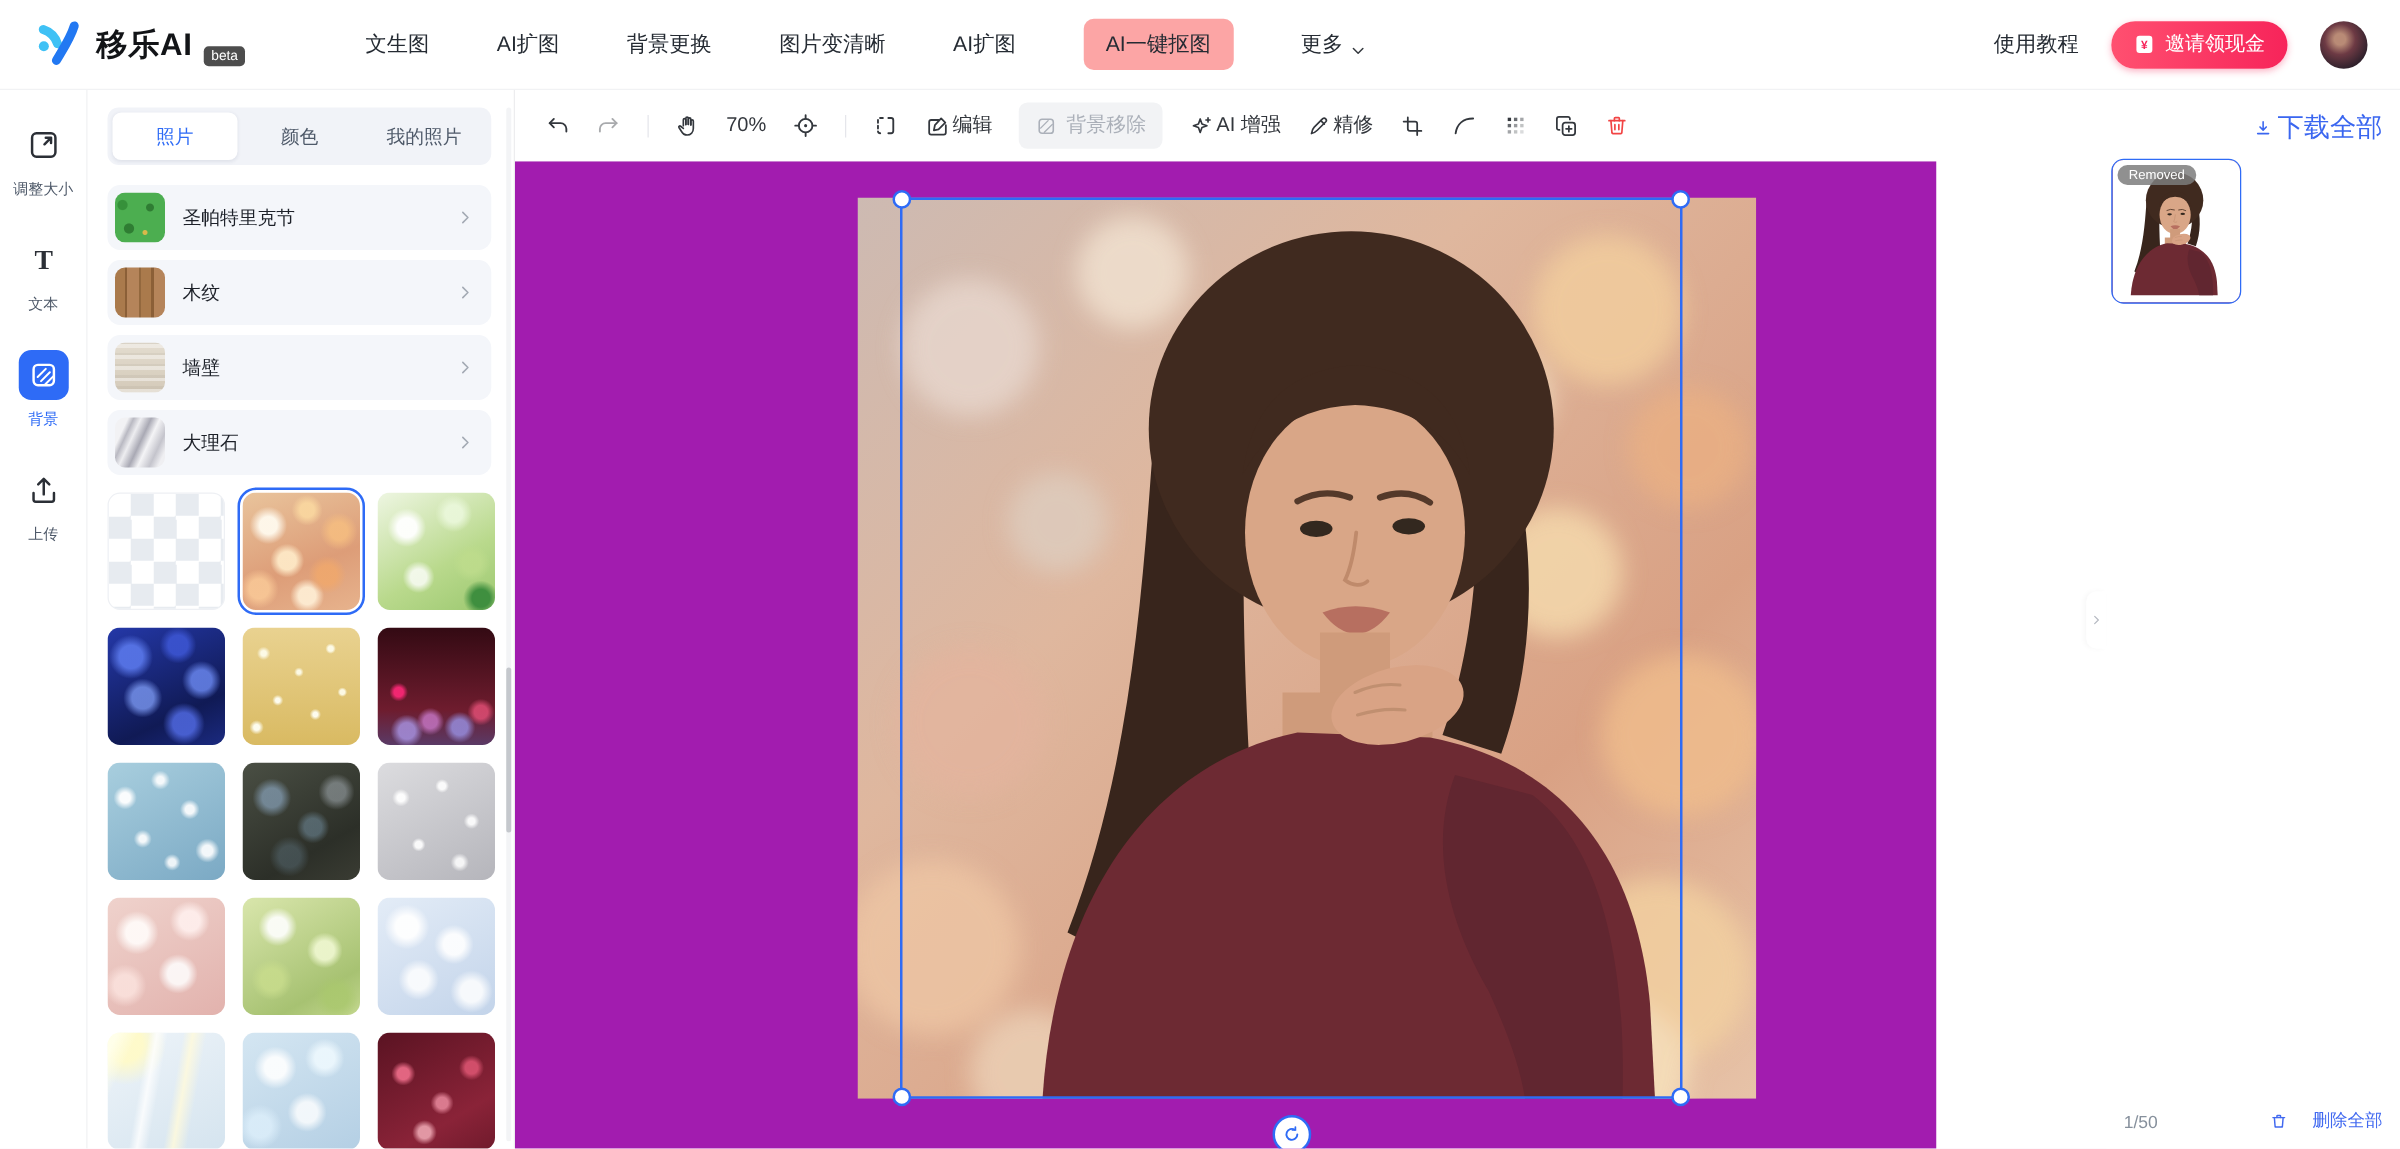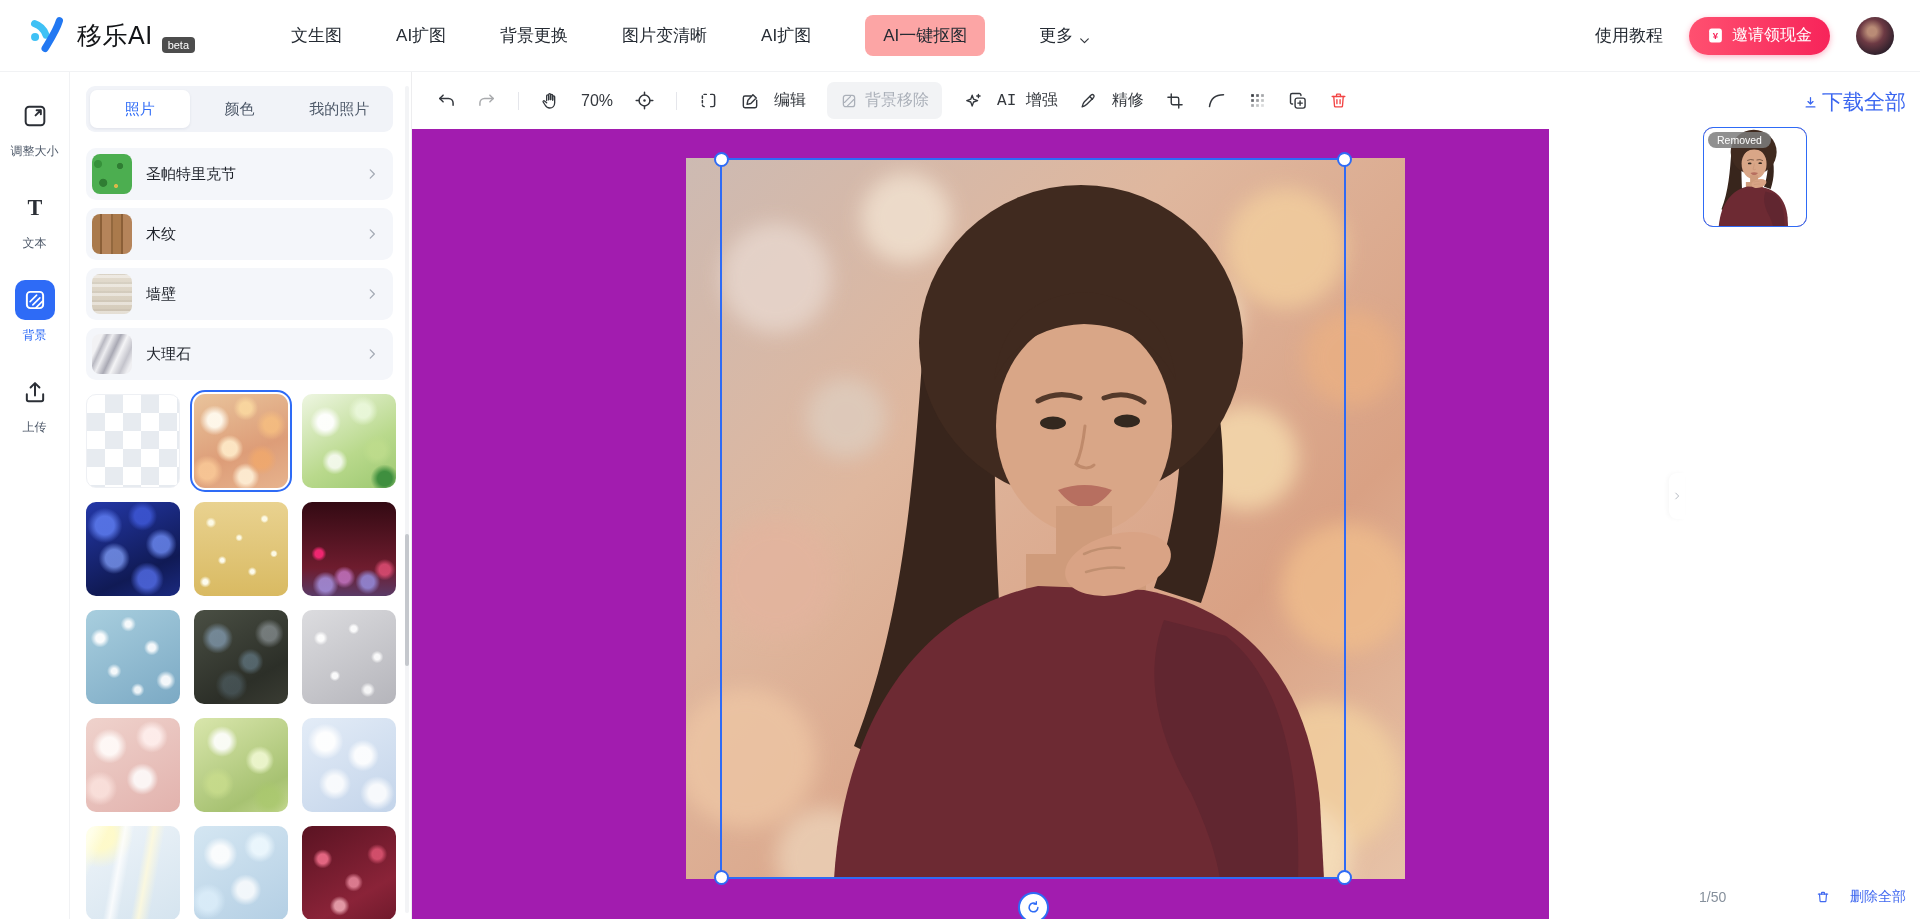--- a/index.html
+++ b/index.html
@@ -4,21 +4,21 @@
 <style>
   *{margin:0;padding:0;box-sizing:border-box}
   html,body{width:1920px;height:919px;background:#fff}
   body{font-family:"Liberation Sans",sans-serif;color:#1d2129;-webkit-font-smoothing:antialiased}
   #app{position:relative;width:1920px;height:919px;overflow:hidden;background:#fff}
   svg{display:block}
 
   
   .navbar{position:absolute;top:0;left:0;right:0;height:72px;background:#fff;border-bottom:1px solid #f1f2f4;display:flex;align-items:center;padding:0 26px;z-index:20}
   .brand{display:flex;align-items:center;gap:9px}
-  .brand-name{font-size:25px;font-weight:400;color:#121417;letter-spacing:.5px}
+  .brand-name{font-size:25px;font-weight:700;color:#121417;letter-spacing:.5px}
   .beta-badge{background:#4d4d4d;color:#fff;font-size:11px;padding:2px 6px;border-radius:4px;align-self:flex-end;margin-bottom:4px}
   .primary-nav{display:flex;align-items:center;gap:54px;margin-left:96px;font-size:17px;color:#252b33}
   .primary-nav a{cursor:pointer;white-space:nowrap;padding:9px 0;border-radius:8px}
   .primary-nav a.active{background:#fca5a5;padding:9px 18px}
   .nav-more{display:flex;align-items:flex-end;gap:5px}
   .nav-right{margin-left:auto;display:flex;align-items:center;gap:26px}
   .tutorial{font-size:17px;color:#252b33;cursor:pointer}
   .invite-btn{display:flex;align-items:center;gap:8px;height:38px;padding:0 18px;border:none;border-radius:19px;background:linear-gradient(90deg,#ff5070,#f7245a);color:#fff;font-size:16px;font-family:inherit;cursor:pointer;box-shadow:0 2px 6px rgba(247,36,90,.35)}
   .avatar{width:38px;height:38px;border-radius:50%;background:radial-gradient(circle at 42% 38%,#b98b76 14%,#6d3a44 38%,#32222d 72%,#221a22 100%);cursor:pointer}
 
@@ -145,41 +145,41 @@
     linear-gradient(150deg,#d4e6f2,#b4cfe4)}
   .t-crimson{background:
     radial-gradient(circle at 22% 35%,rgba(255,120,150,.8) 5%,transparent 10%),
     radial-gradient(circle at 55% 60%,rgba(255,160,180,.7) 6%,transparent 12%),
     radial-gradient(circle at 80% 30%,rgba(230,90,120,.8) 5%,transparent 10%),
     radial-gradient(circle at 40% 85%,rgba(255,190,200,.75) 5%,transparent 10%),
     linear-gradient(150deg,#5a1322,#8a2338 70%,#701a2c)}
 
   
   .toolbar{position:absolute;top:72px;left:412px;width:1273px;height:57px;background:#fff;display:flex;align-items:center;padding:0 24px;gap:21px;z-index:8}
-  .tb{border:none;background:none;display:flex;align-items:center;gap:14px;font-size:16px;color:#33373d;font-family:Liberation Mono, monospace;cursor:pointer;padding:0}
+  .tb{border:none;background:none;display:flex;align-items:center;gap:2px;font-size:16px;color:#33373d;font-family:Liberation Sans, sans-serif;cursor:pointer;padding:0}
   .tb svg{flex:none}
   .tb.dim{opacity:.42}
   .tb-divider{width:1px;height:18px;background:#e5e6eb}
   .zoom-level{font-size:16px;color:#33373d}
   .tb-chip{background:#f2f3f5;border-radius:7px;padding:8px 13px;color:#abb0b9;gap:7px;display:flex;align-items:center;font-size:16px;border:none;font-family:inherit}
   .tb.danger{color:#f24444}
 
   
   .canvas{position:absolute;top:129px;left:412px;width:1137px;bottom:0;background:#a21caf;overflow:hidden}
   .photo{position:absolute;left:274px;top:29px;width:719px;height:721px}
   .selection{position:absolute;left:308px;top:29px;width:626px;height:721px;border:2px solid #2e6bf6;pointer-events:none}
   .handle{position:absolute;width:15px;height:15px;border-radius:50%;background:#fff;border:2.5px solid #2e6bf6;pointer-events:auto}
   .h-tl{left:-8px;top:-8px}.h-tr{right:-8px;top:-8px}.h-bl{left:-8px;bottom:-8px}.h-br{right:-8px;bottom:-8px}
   .rotate-handle{position:absolute;left:606px;top:763px;width:31px;height:31px;border-radius:50%;background:#fff;border:2.5px solid #2e6bf6;display:flex;align-items:center;justify-content:center;cursor:grab}
   .reupload-btn{position:absolute;left:1137px;top:734px;height:37px;padding:0 17px;border-radius:19px;border:1px solid #c3c7cd;background:#fff;display:flex;align-items:center;gap:7px;font-size:15px;color:#1d2129;font-family:inherit;cursor:pointer}
 
   
   .right-panel{position:absolute;top:72px;right:0;width:235px;bottom:0;background:#fff;z-index:9}
   .download-all{position:absolute;top:16px;right:14px;display:flex;align-items:center;gap:4px;color:#3a66f0;font-size:21px;cursor:pointer}
-  .result-card{position:absolute;left:18px;top:55px;width:104px;height:100px;border:1.5px solid #2e6bf6;border-radius:10px;background:#4c1d95;overflow:hidden;cursor:pointer}
+  .result-card{position:absolute;left:4px;top:55px;width:104px;height:116px;border:1.5px solid #2e6bf6;border-radius:10px;background:#4c1d95;overflow:hidden;cursor:pointer}
   .result-card svg{width:100%;height:100%}
   .removed-badge{position:absolute;top:4px;left:4px;background:rgba(125,125,125,.85);color:#fff;font-size:10.5px;padding:2px 9px;border-radius:9px;z-index:2}
   .rp-bottom{position:absolute;left:0;right:0;bottom:0;height:44px;display:flex;align-items:center;justify-content:space-between;padding:0 14px}
   .page-indicator{color:#86909c;font-size:14px}
   .delete-all{display:flex;align-items:center;gap:20px;color:#4169f0;font-size:14px;cursor:pointer}
   .collapse-tab{position:absolute;left:-16px;top:401px;width:16px;height:46px;background:#fff;border-radius:8px 0 0 8px;display:flex;align-items:center;justify-content:center;cursor:pointer;box-shadow:-2px 0 4px rgba(0,0,0,.03)}
 </style>
 </head>
 <body>
 

